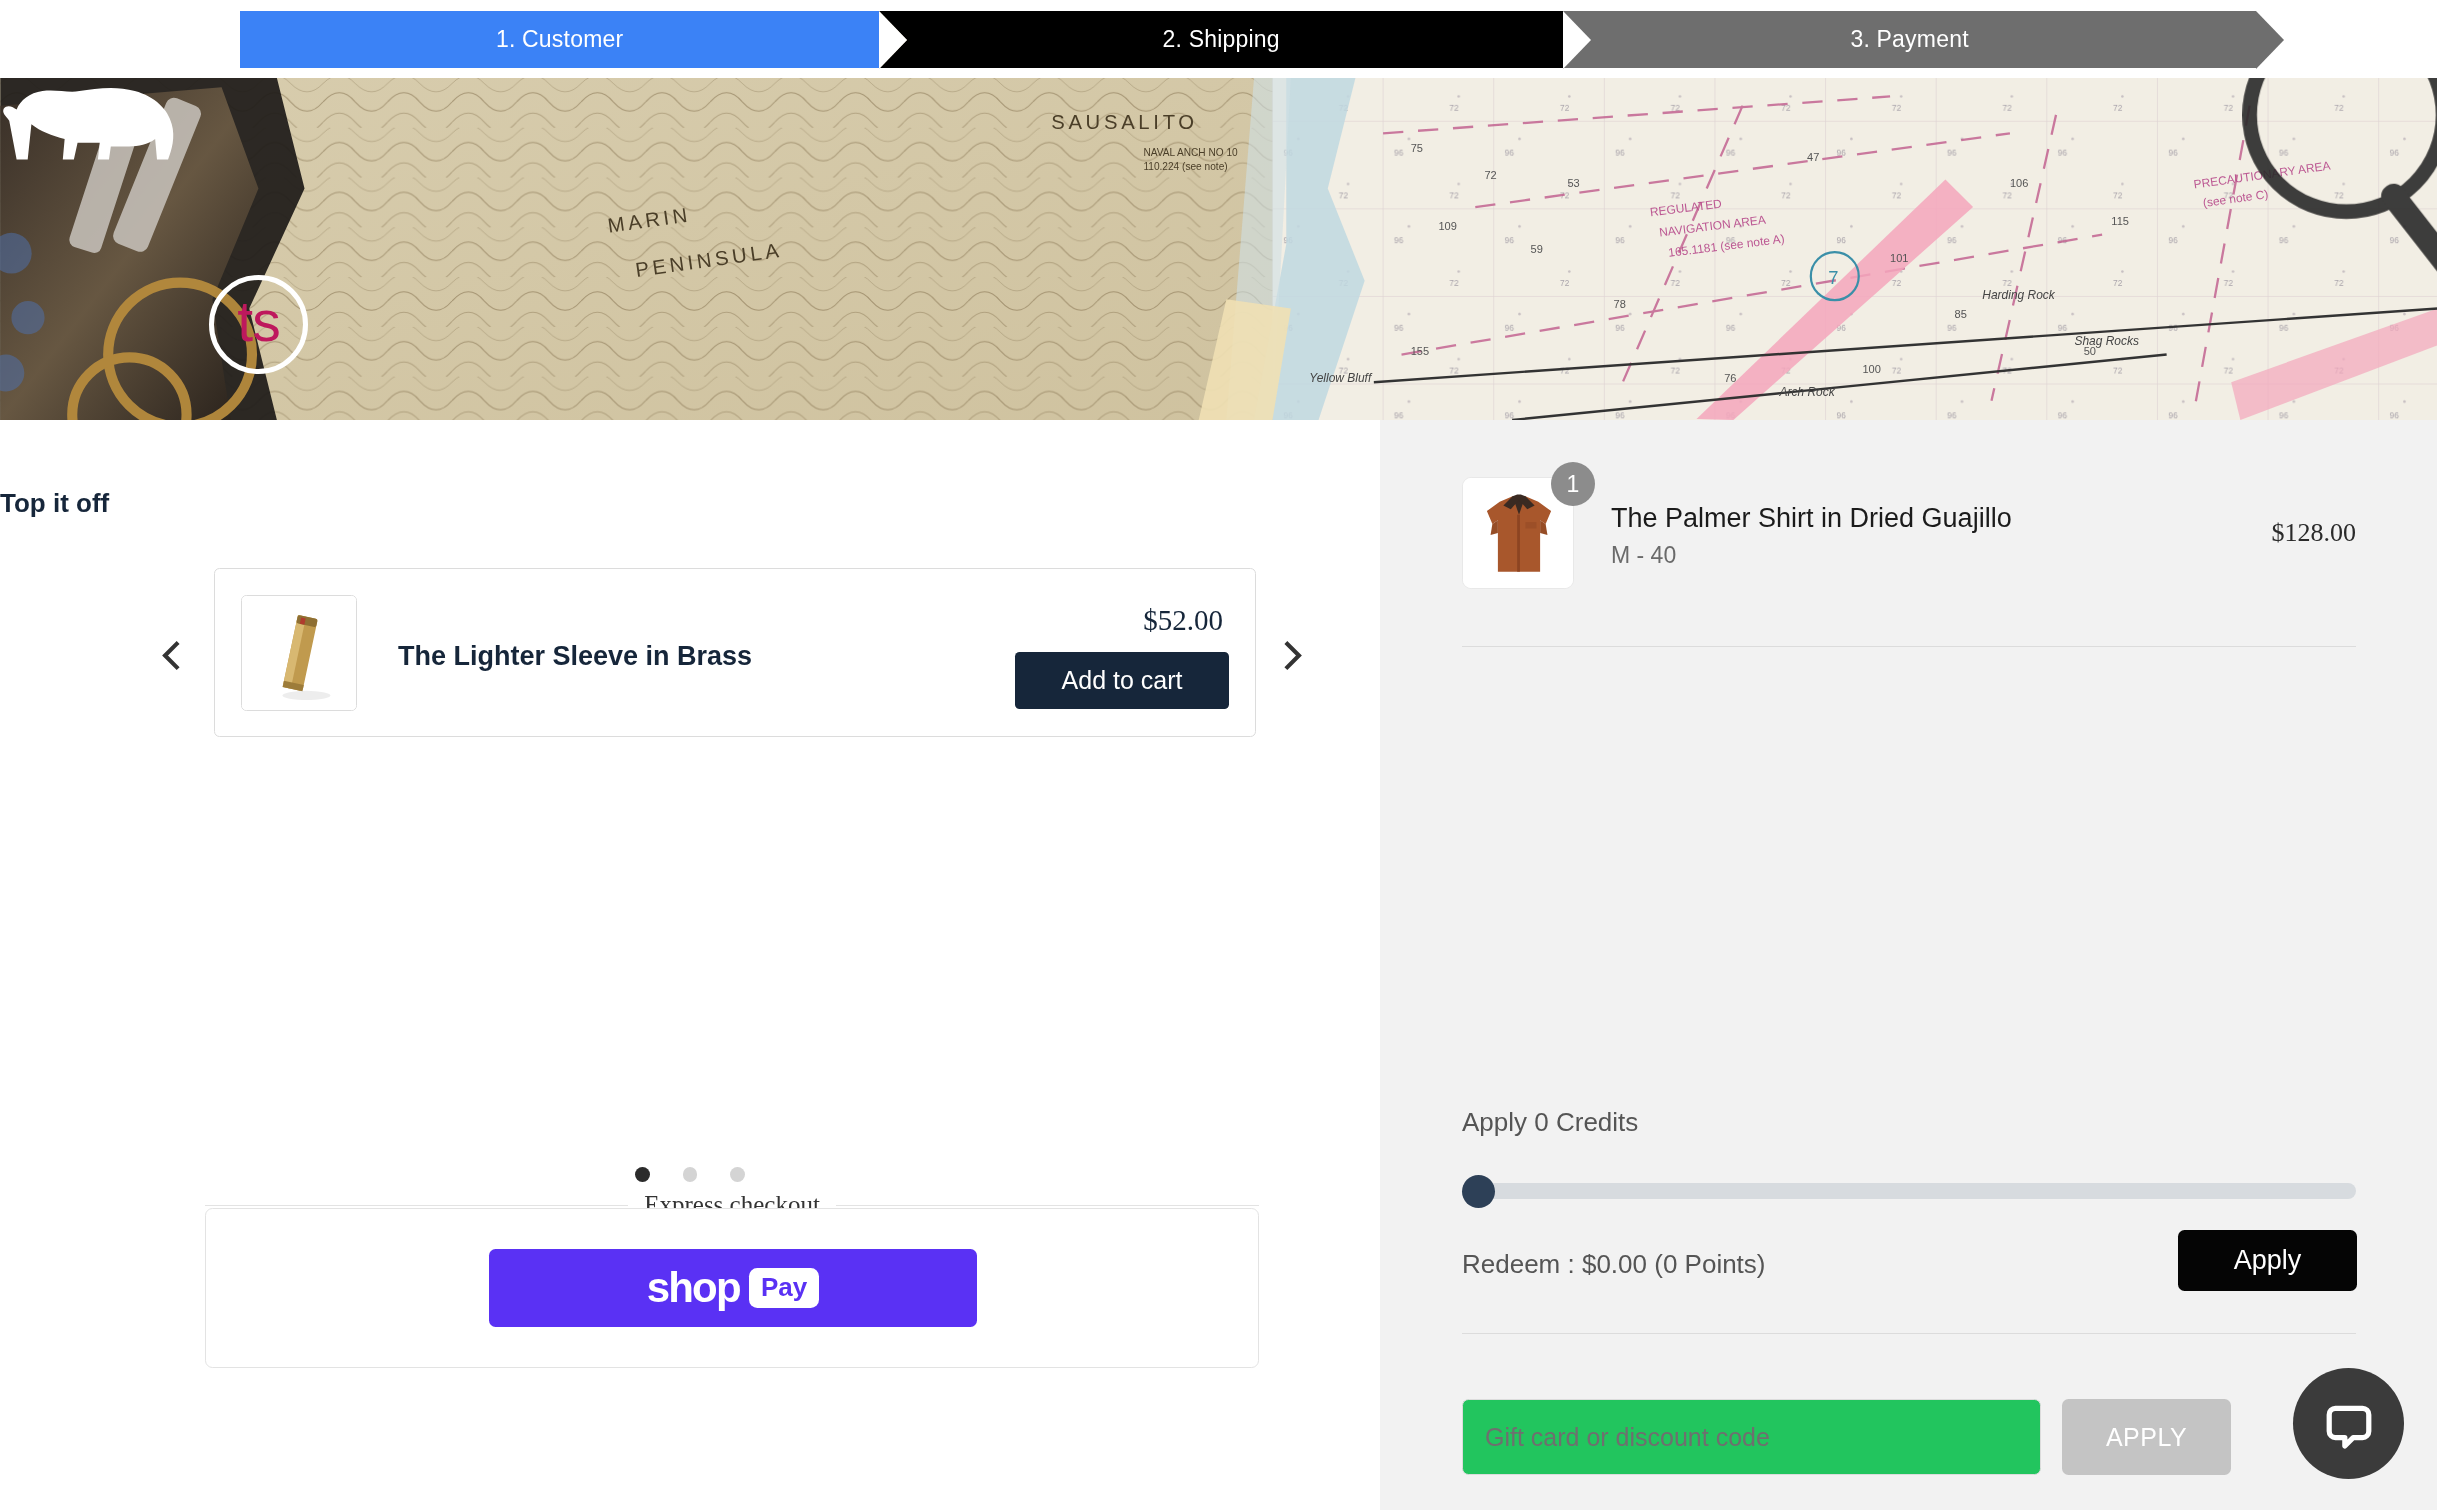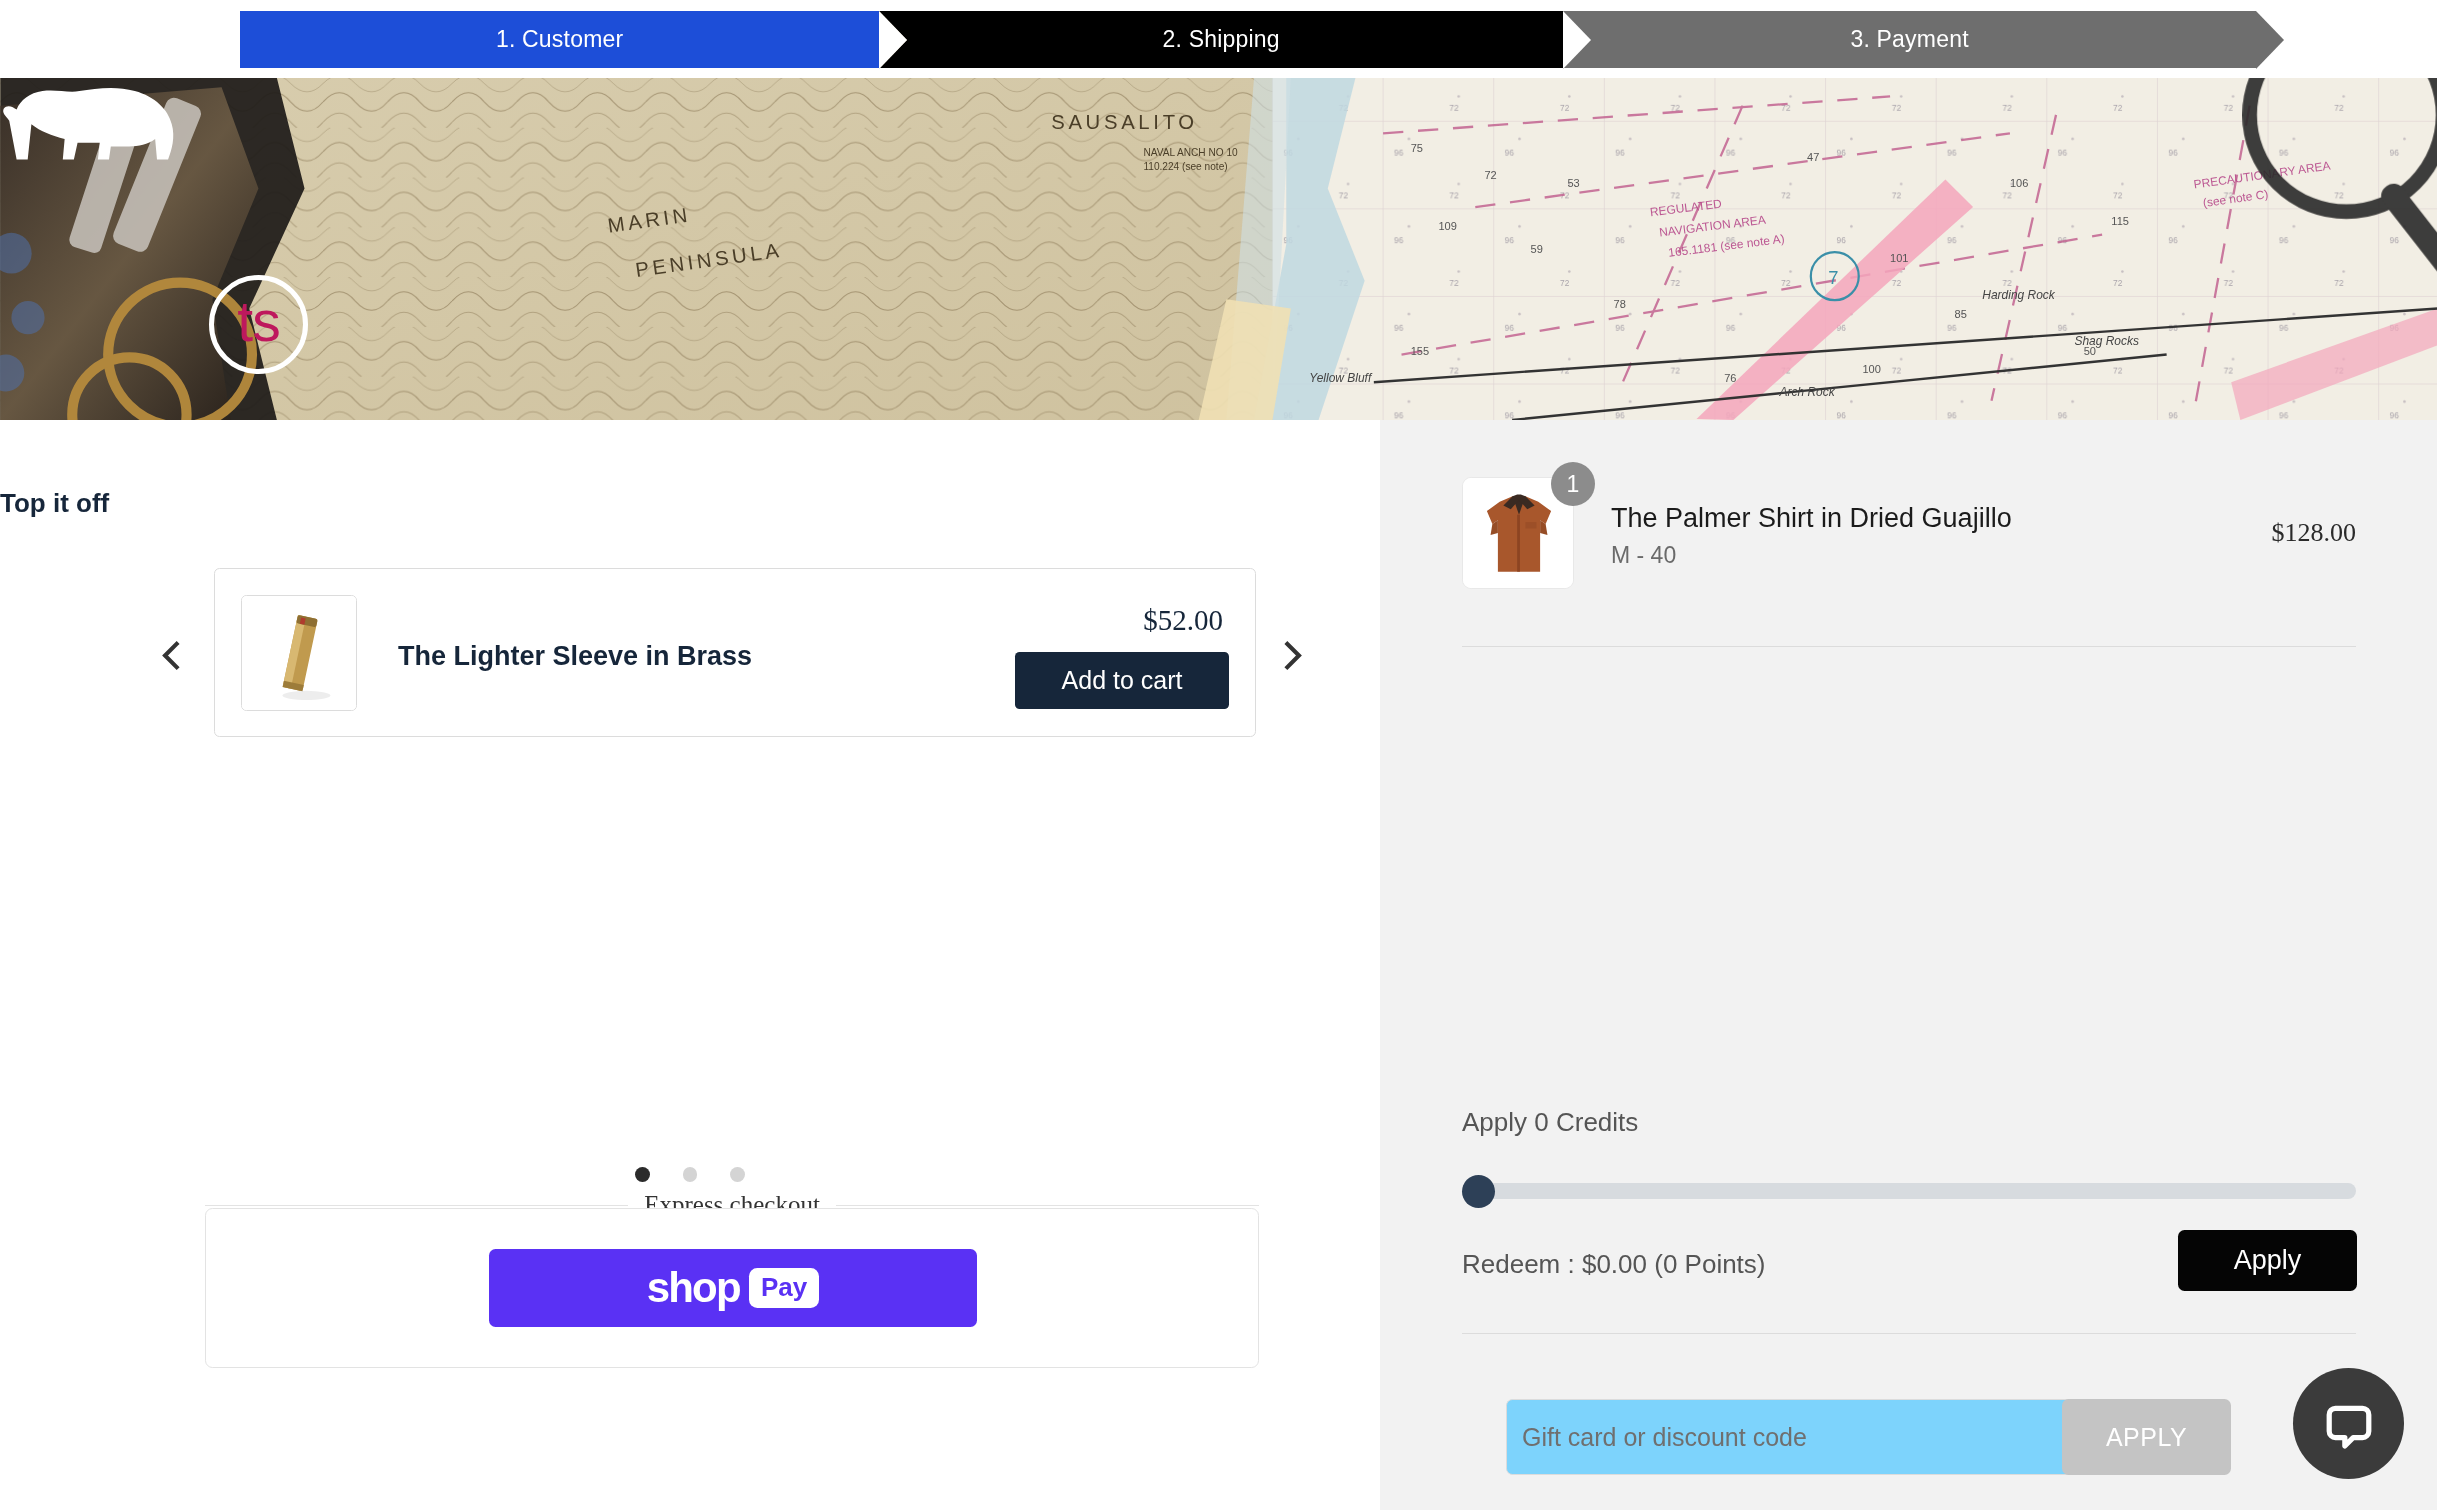--- a/index.html
+++ b/index.html
@@ -22,21 +22,21 @@
     display: flex;
   }
   .step {
     position: relative;
     height: 57px;
     display: flex; align-items: center; justify-content: center;
     color: #ffffff;
     font-size: 23px;
     letter-spacing: 0.2px;
   }
-  .step-1 { width: 644px; background: #1d4ed8; margin-left: 33px; }
+  .step-1 { width: 644px; background: #3b82f6; margin-left: 33px; }
   .step-2 { width: 689px; background: #000000; margin-left: 0; }
   .step-3 { width: 698px; background: #6e6e6e; }
   .step .arrow-out {
     position: absolute; right: -28px; top: 0;
     width: 0; height: 0;
     border-top: 29px solid transparent;
     border-bottom: 29px solid transparent;
     z-index: 3;
   }
   .step-1 .arrow-out { border-left: 28px solid #beb194; }
@@ -249,24 +249,23 @@
     position: absolute; left: 798px; top: 810px;
     width: 179px; height: 61px;
     background: #050505; color: #fff;
     border: none; border-radius: 6.5px;
     font-size: 27px; cursor: pointer;
     font-family: "Liberation Sans", sans-serif;
   }
   .gift-input {
     position: absolute; left: 82px; top: 979px;
     width: 579px; height: 76px;
-    background: #7dd3fc; border: 0.9px solid #dcdcdc; border-radius: 6.5px;
-    font-size: 25px; color: #444; padding: 0 15px;
+    background: #22c55e; border: 0.9px solid #dcdcdc; border-radius: 6.5px;
+    font-size: 25px; color: #444; padding: 0 22px;
     font-family: "Liberation Sans", sans-serif;
-    margin-left: 44px;
   }
   .gift-input::placeholder { color: #6f6f6f; }
   .apply-btn-grey {
     position: absolute; left: 682px; top: 979px;
     width: 169px; height: 76px;
     background: #c4c4c4; color: #fff;
     border: none; border-radius: 6.5px;
     font-size: 25px; letter-spacing: 0.5px; cursor: pointer;
     font-family: "Liberation Sans", sans-serif;
   }

